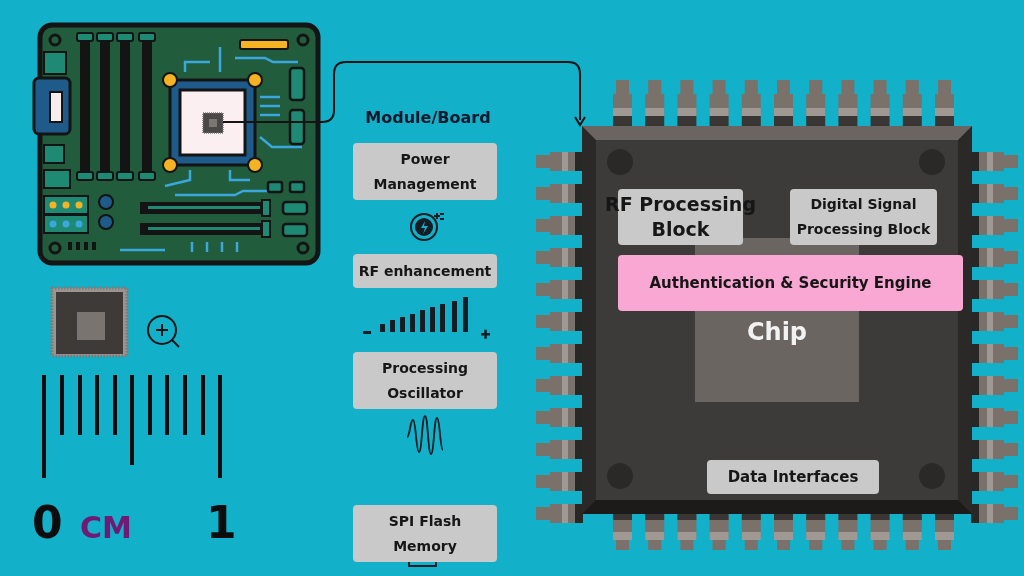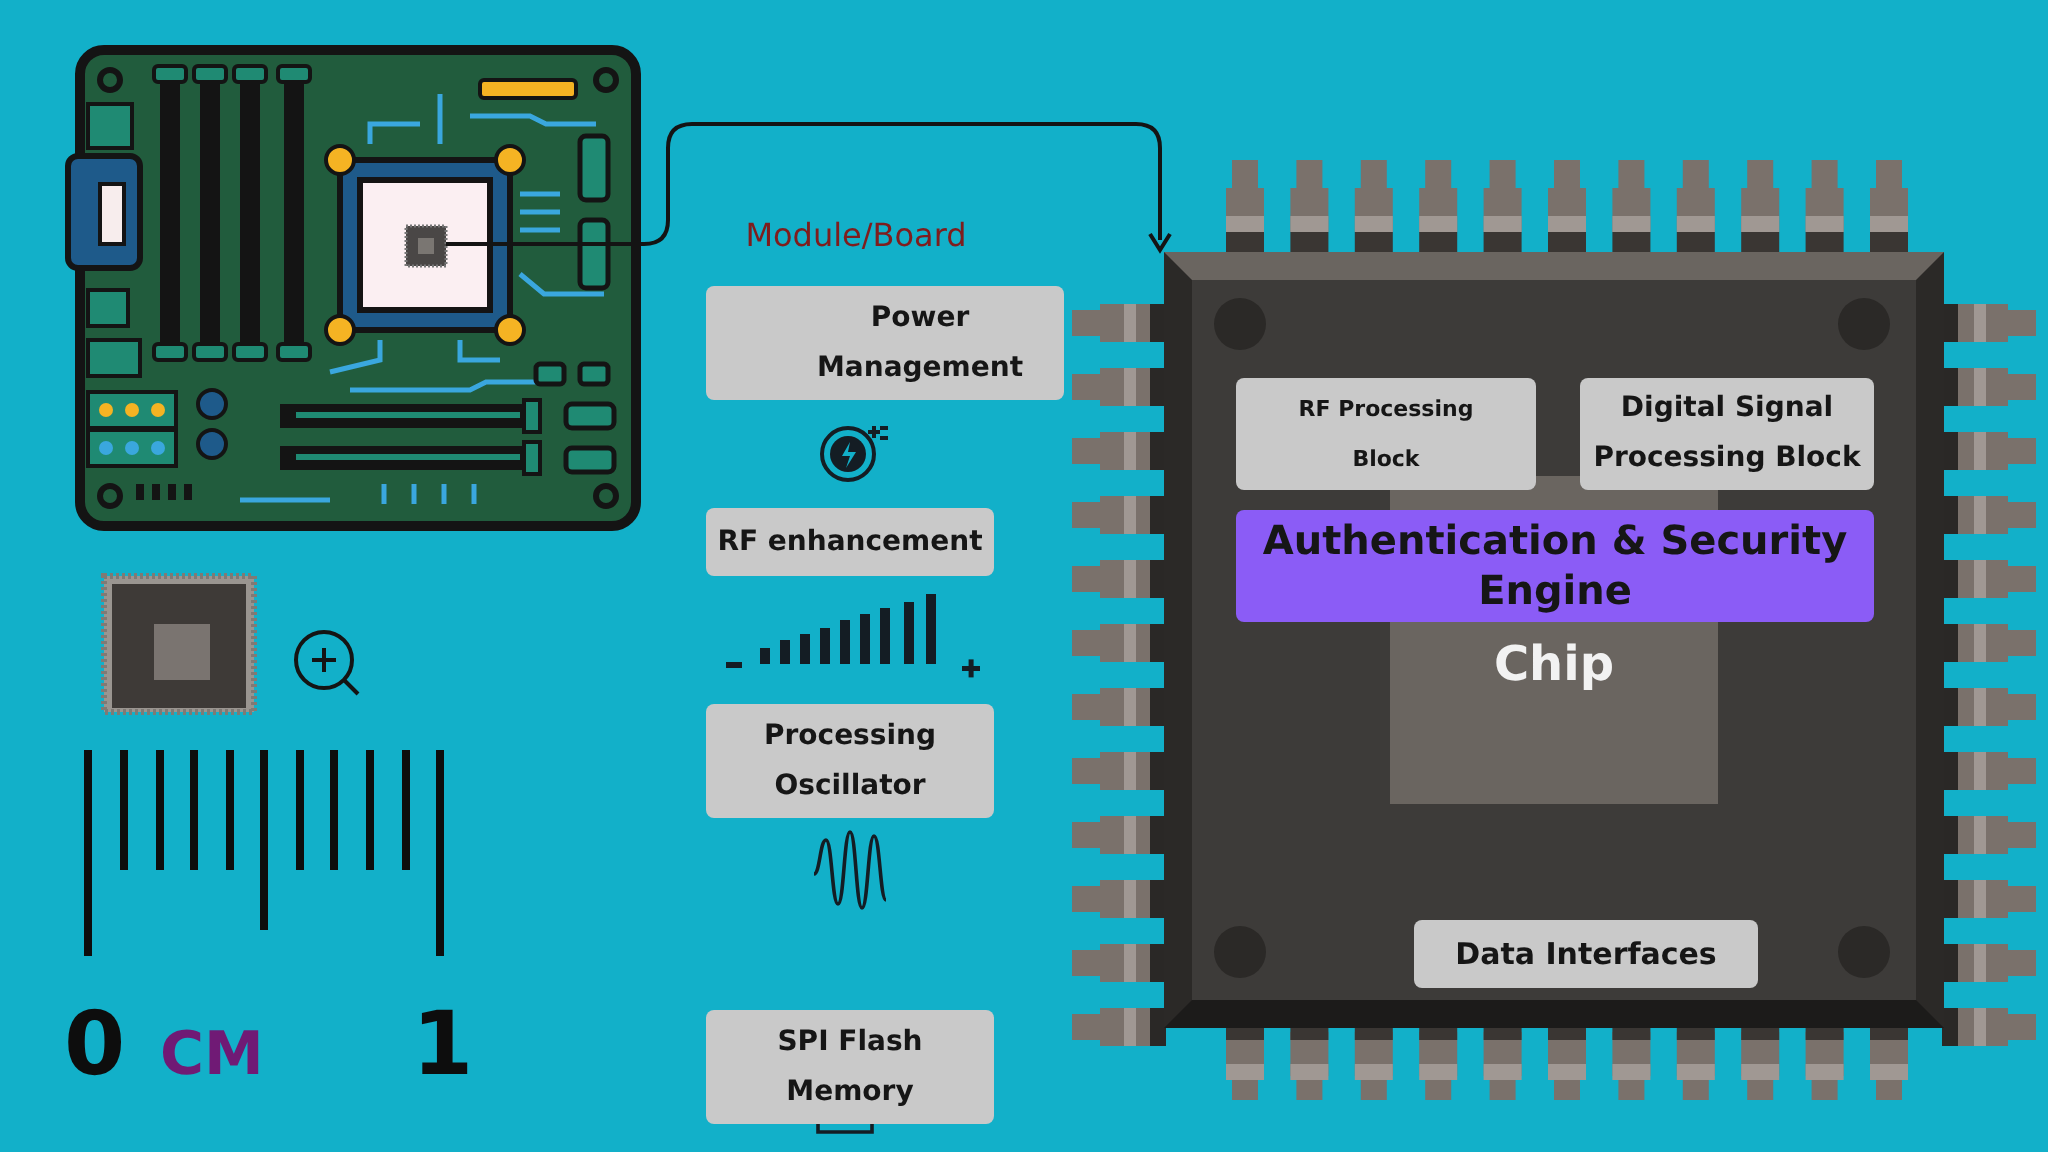--- a/index.html
+++ b/index.html
@@ -1,19 +1,19 @@
 <!DOCTYPE html>
 <html><head>
 <meta charset="utf-8">
 <style>
   html,body{margin:0;padding:0;}
   body{width:1024px;height:576px;background:#12b0c9;position:relative;overflow:hidden;font-family:"DejaVu Sans",sans-serif;}
   .abs{position:absolute;}
   .box{position:absolute;background:#c9c9c9;border-radius:4px;color:#161616;font-weight:bold;text-align:center;display:flex;align-items:center;justify-content:center;font-size:14px;line-height:25px;}
-  .title{position:absolute;font-weight:normal;font-size:16px;color:#7f1d1d;}
+  .title{position:absolute;font-weight:bold;font-size:16px;color:#0f172a;}
   svg{position:absolute;left:0;top:0;}
 </style>
 </head>
 <body>
 
 <svg width="1024" height="576" viewBox="0 0 1024 576">
 
   <g>
     <rect x="40" y="25" width="278" height="238" rx="12" fill="#215c3d" stroke="#141414" stroke-width="5"></rect>
     <circle cx="55" cy="40" r="5" fill="none" stroke="#141414" stroke-width="3"></circle>
@@ -359,27 +359,27 @@
       <circle cx="620" cy="476" r="13" fill="#2b2927"></circle>
       <circle cx="932" cy="476" r="13" fill="#2b2927"></circle>
     </g>
 </svg>
 
 <div class="abs" style="left:32px;top:497px;font-size:44px;font-weight:bold;color:#0d0d0d;line-height:52px;">0</div>
 <div class="abs" style="left:80px;top:510px;font-size:30px;font-weight:bold;color:#701a75;line-height:36px;">CM</div>
 <div class="abs" style="left:206px;top:497px;font-size:44px;font-weight:bold;color:#0d0d0d;line-height:52px;">1</div>
 
 <div class="title" style="left:361px;top:108px;width:134px;text-align:center;">Module/Board</div>
-<div class="box" style="left:353px;top:143px;width:144px;height:57px;white-space:pre;padding-left:35px;">Power
+<div class="box" style="left:353px;top:143px;width:144px;height:57px;white-space:pre;">Power
 Management</div>
 <div class="box" style="left:353px;top:254px;width:144px;height:34px;">RF enhancement</div>
 <div class="box" style="left:353px;top:352px;width:144px;height:57px;white-space:pre;">Processing
 Oscillator</div>
 <div class="box" style="left:353px;top:461px;width:144px;height:57px;white-space:pre;margin-top:44px;">SPI Flash
 Memory</div>
 
-<div class="box" style="left:618px;top:189px;width:150px;height:56px;white-space:pre;font-size:11px;">RF Processing
+<div class="box" style="left:618px;top:189px;width:125px;height:56px;white-space:pre;font-size:19px;">RF Processing
 Block</div>
 <div class="box" style="left:790px;top:189px;width:147px;height:56px;white-space:pre;font-size:14px;">Digital Signal
 Processing Block</div>
-<div class="box" style="left:618px;top:255px;width:319px;height:56px;background:#8b5cf6;font-size:20px;">Authentication &amp; Security Engine</div>
+<div class="box" style="left:618px;top:255px;width:345px;height:56px;background:#f9a8d4;font-size:15px;">Authentication &amp; Security Engine</div>
 <div class="abs" style="left:727px;top:318px;width:100px;text-align:center;color:#f2f2f2;font-weight:bold;font-size:24px;">Chip</div>
 <div class="box" style="left:691px;top:460px;width:172px;height:34px;font-size:15px;margin-left:16px;">Data Interfaces</div>
 
 </body></html>

